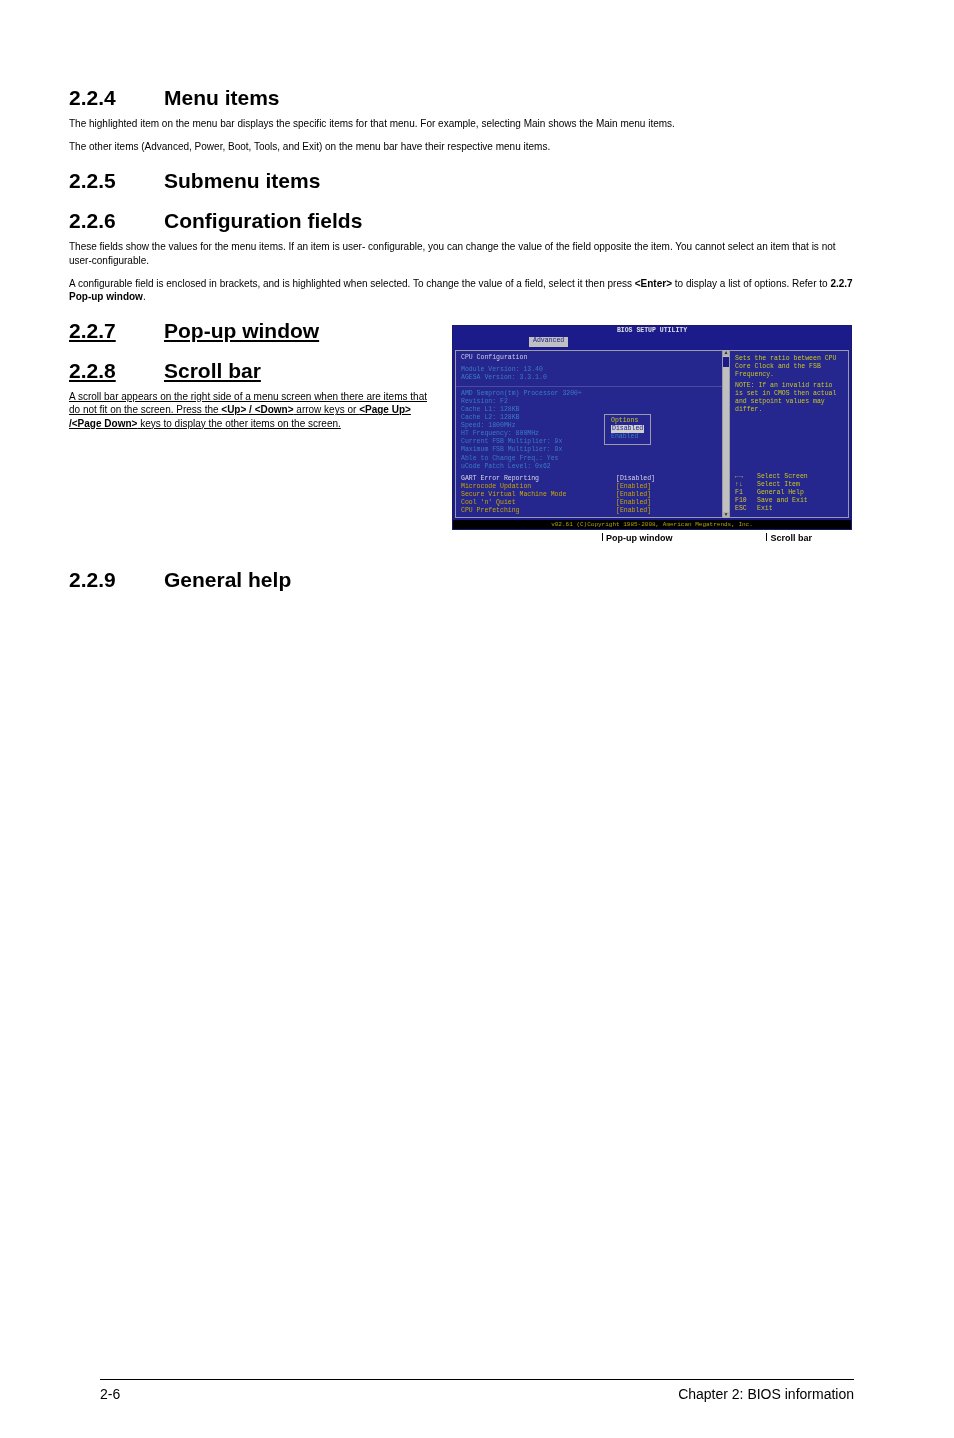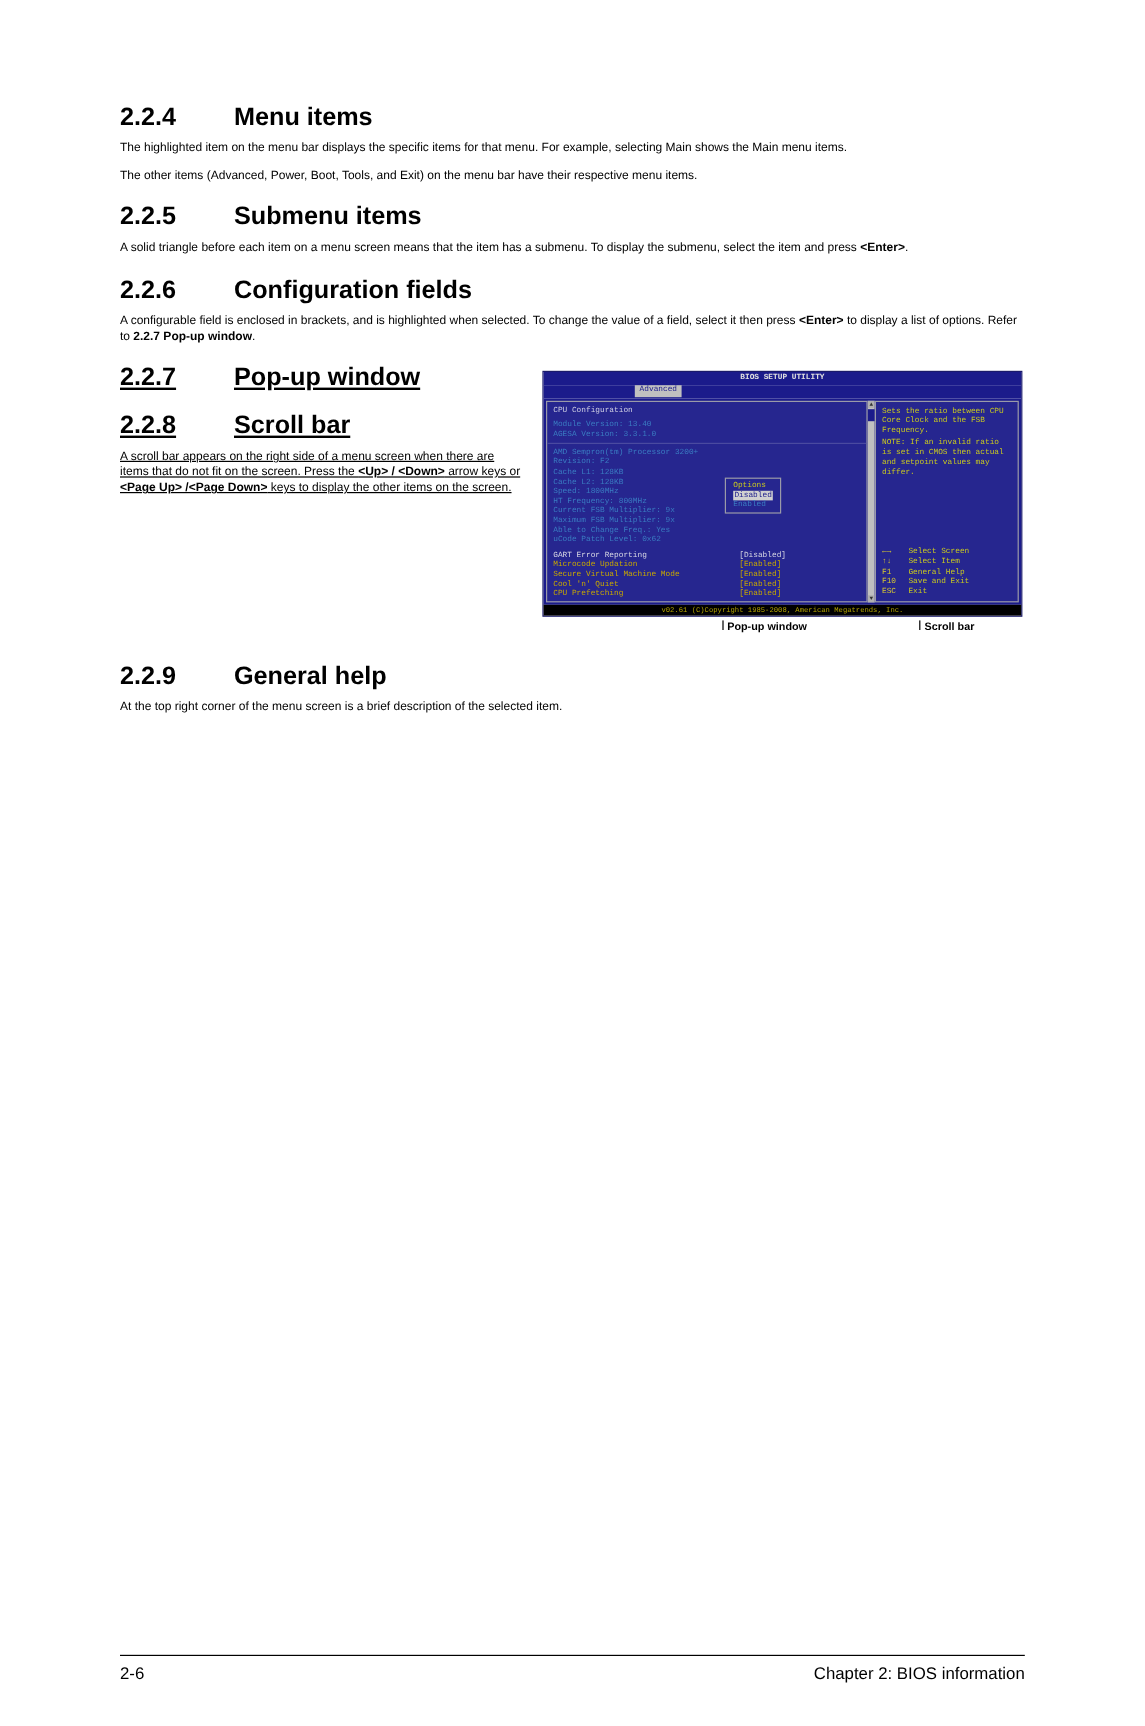--- a/index.html
+++ b/index.html
@@ -5,21 +5,21 @@
   * { box-sizing: border-box; margin: 0; padding: 0; }
   body {
     font-family: Arial, Helvetica, sans-serif;
     background: #fff;
     width: 954px;
     height: 1438px;
     position: relative;
     color: #000;
   }
   .page {
-    padding: 86px 100px 0 100px;
+    padding: 86px 100px 0 69px;
   }
   h2 {
     font-size: 21px;
     font-weight: bold;
     margin-bottom: 7px;
     display: flex;
   }
   h2 .num { width: 95px; display: inline-block; }
   p {
     font-size: 10px;
@@ -181,30 +181,28 @@
     </h2>
     <p>The highlighted item on the menu bar displays the specific items for that menu. For example, selecting Main shows the Main menu items.</p>
     <p>The other items (Advanced, Power, Boot, Tools, and Exit) on the menu bar have their respective menu items.</p>
   </div>
 
   <div class="section">
     <h2>
       <span class="num">2.2.5</span>
       <span>Submenu items</span>
     </h2>
-    <p>
-      <span>A solid triangle before each item on a menu screen means that the item has a submenu. To display the submenu, select the item and press </span><b>&lt;Enter&gt;</b><span>.</span>
-    </p>
   </div>
 
   <div class="section">
     <h2>
       <span class="num">2.2.6</span>
       <span>Configuration fields</span>
     </h2>
+    <p>These fields show the values for the menu items. If an item is user- configurable, you can change the value of the field opposite the item. You cannot select an item that is not user-configurable.</p>
     <p>
       <span>A configurable field is enclosed in brackets, and is highlighted when selected. To change the value of a field, select it then press </span><b>&lt;Enter&gt;</b><span> to display a list of options. Refer to </span><b>2.2.7 Pop-up window</b><span>.</span>
     </p>
   </div>
 
   <div class="row227">
     <div class="left">
       <div class="section">
         <h2>
           <span class="num">2.2.7</span>
@@ -303,21 +301,20 @@
         </div>
       </div>
     </div>
   </div>
 
   <div class="section" style="margin-top:24px">
     <h2>
       <span class="num">2.2.9</span>
       <span>General help</span>
     </h2>
-    <p>At the top right corner of the menu screen is a brief description of the selected item.</p>
   </div>
 
 </div>
 
 <div class="foot-rule"></div>
 <div class="foot">
   <span>2-6</span>
   <span>Chapter 2: BIOS information</span>
 </div>
 

